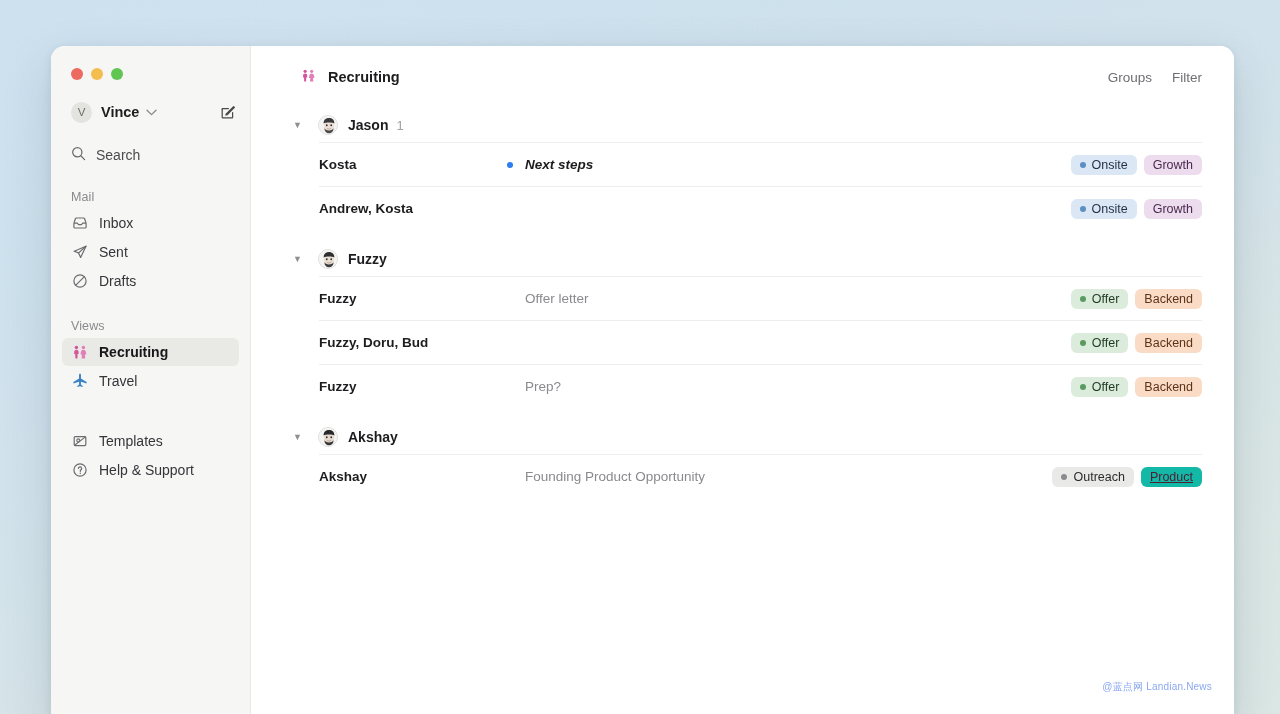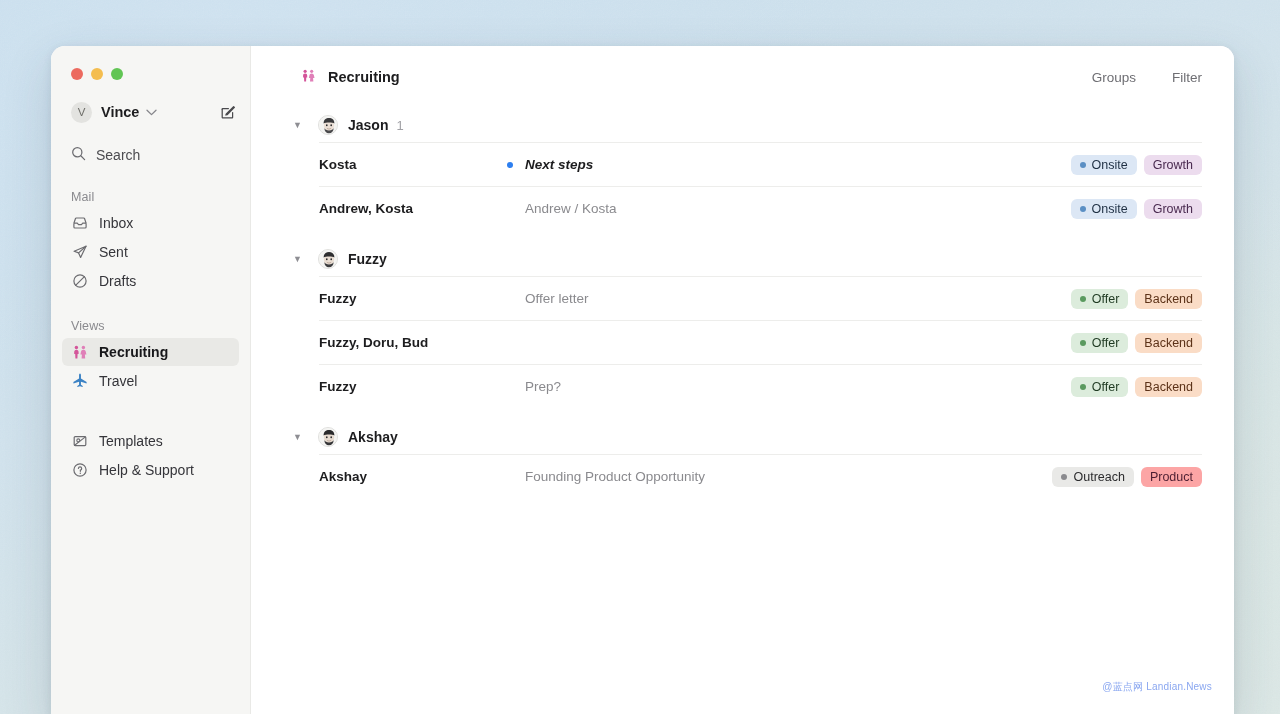--- a/index.html
+++ b/index.html
@@ -167,21 +167,21 @@
     margin-right: 12px;
   }
   #main-header .view-title {
     font-size: 14.5px;
     font-weight: bold;
     color: #1d1d1f;
   }
   .hdr-actions {
     margin-left: auto;
     display: flex;
-    gap: 36px;
+    gap: 20px;
     justify-content: center;
   }
   .hdr-actions .act {
     font-size: 13.5px;
     color: #6e6e73;
     cursor: default;
   }
 
   
   .group { margin-top: 12px; }
@@ -486,23 +486,20 @@
                   <span class="dot" style="background: rgb(91, 143, 196);"></span>
                   <span>Onsite</span>
                 </span>
                 <span class="tag" style="background: rgb(236, 220, 238); color: rgb(74, 42, 80);">
                   <span>Growth</span>
                 </span>
               </div>
             </div>
             <div class="row">
               <div class="people">Andrew, Kosta</div>
-              <div class="subject-wrap">
-                <span class="subject">Andrew / Kosta</span>
-              </div>
               <div class="tags">
                 <span class="tag" style="background: rgb(220, 231, 245); color: rgb(31, 48, 68);">
                   <span class="dot" style="background: rgb(91, 143, 196);"></span>
                   <span>Onsite</span>
                 </span>
                 <span class="tag" style="background: rgb(236, 220, 238); color: rgb(74, 42, 80);">
                   <span>Growth</span>
                 </span>
               </div>
             </div>
@@ -585,21 +582,21 @@
             <div class="row">
               <div class="people">Akshay</div>
               <div class="subject-wrap">
                 <span class="subject">Founding Product Opportunity</span>
               </div>
               <div class="tags">
                 <span class="tag" style="background: rgb(233, 233, 231); color: rgb(44, 44, 46);">
                   <span class="dot" style="background: rgb(138, 138, 142);"></span>
                   <span>Outreach</span>
                 </span>
-                <span class="tag" style="background: #fca5a5; color: rgb(77, 31, 50);">
+                <span class="tag" style="background: #14b8a6; color: rgb(77, 31, 50); text-decoration: underline;">
                   <span>Product</span>
                 </span>
               </div>
             </div>
           </div>
         </section>
       </div>
 
     <div id="watermark">@蓝点网 Landian.News</div>
   </main>

